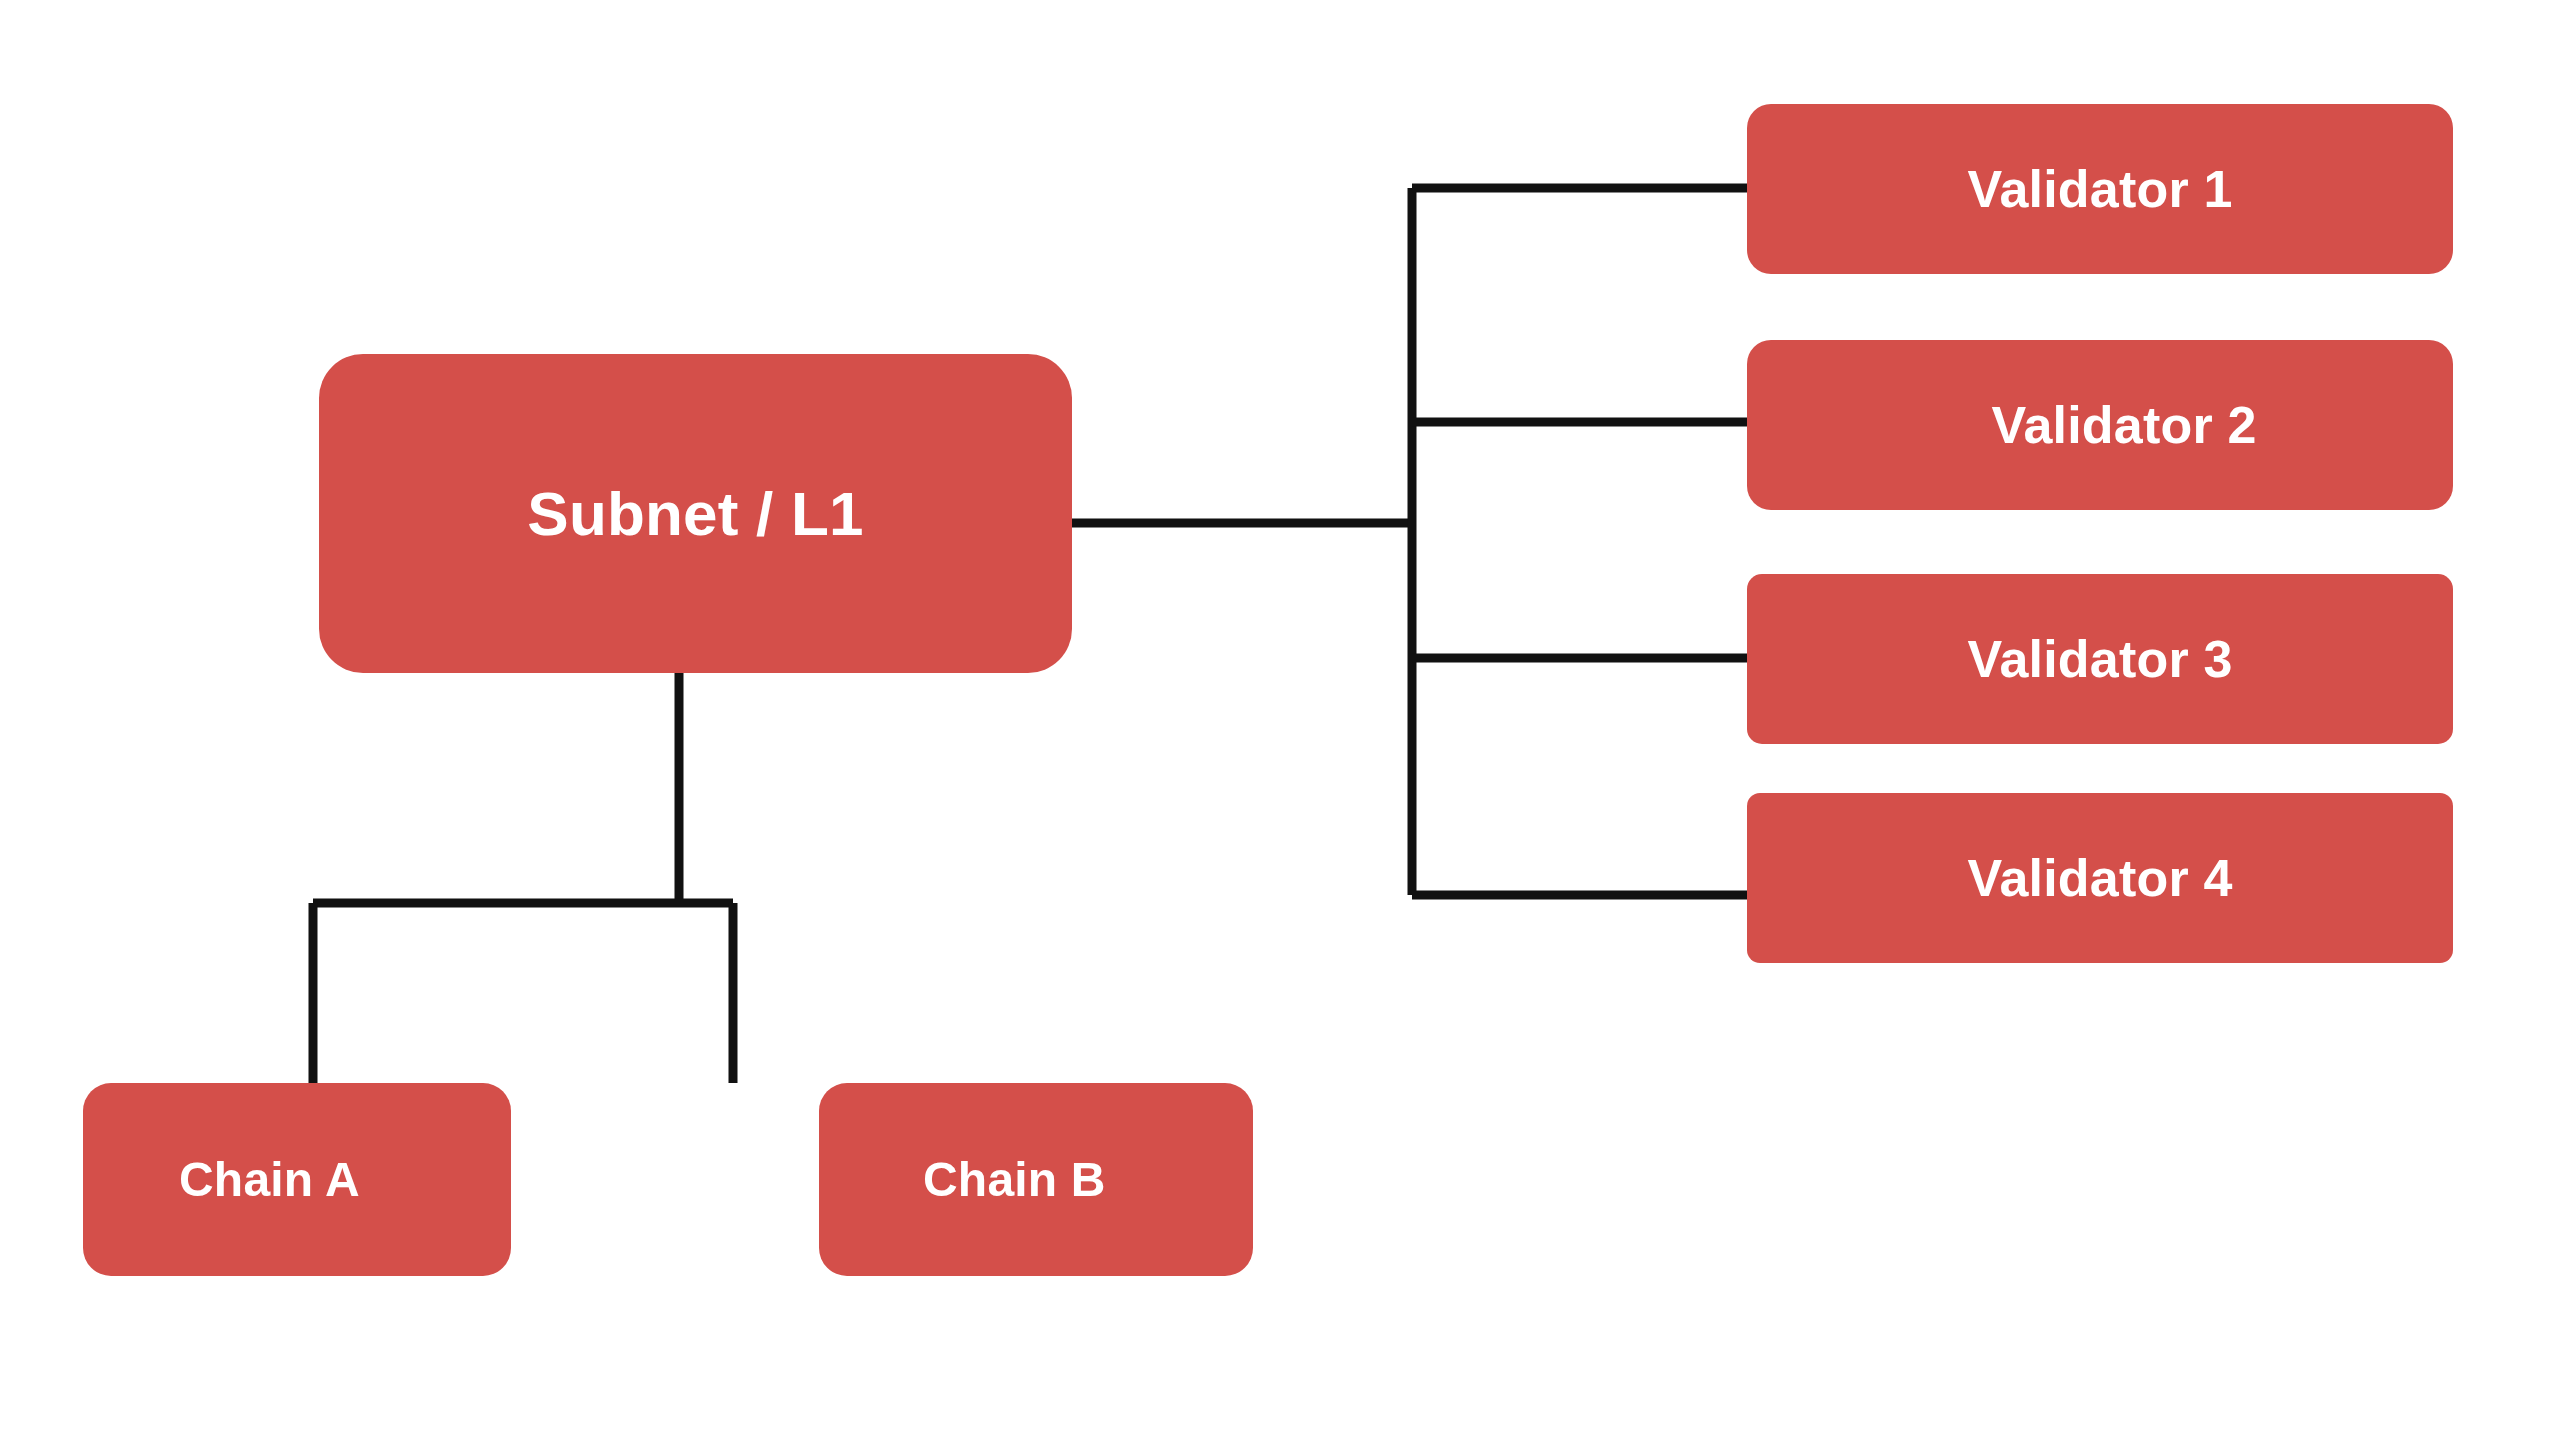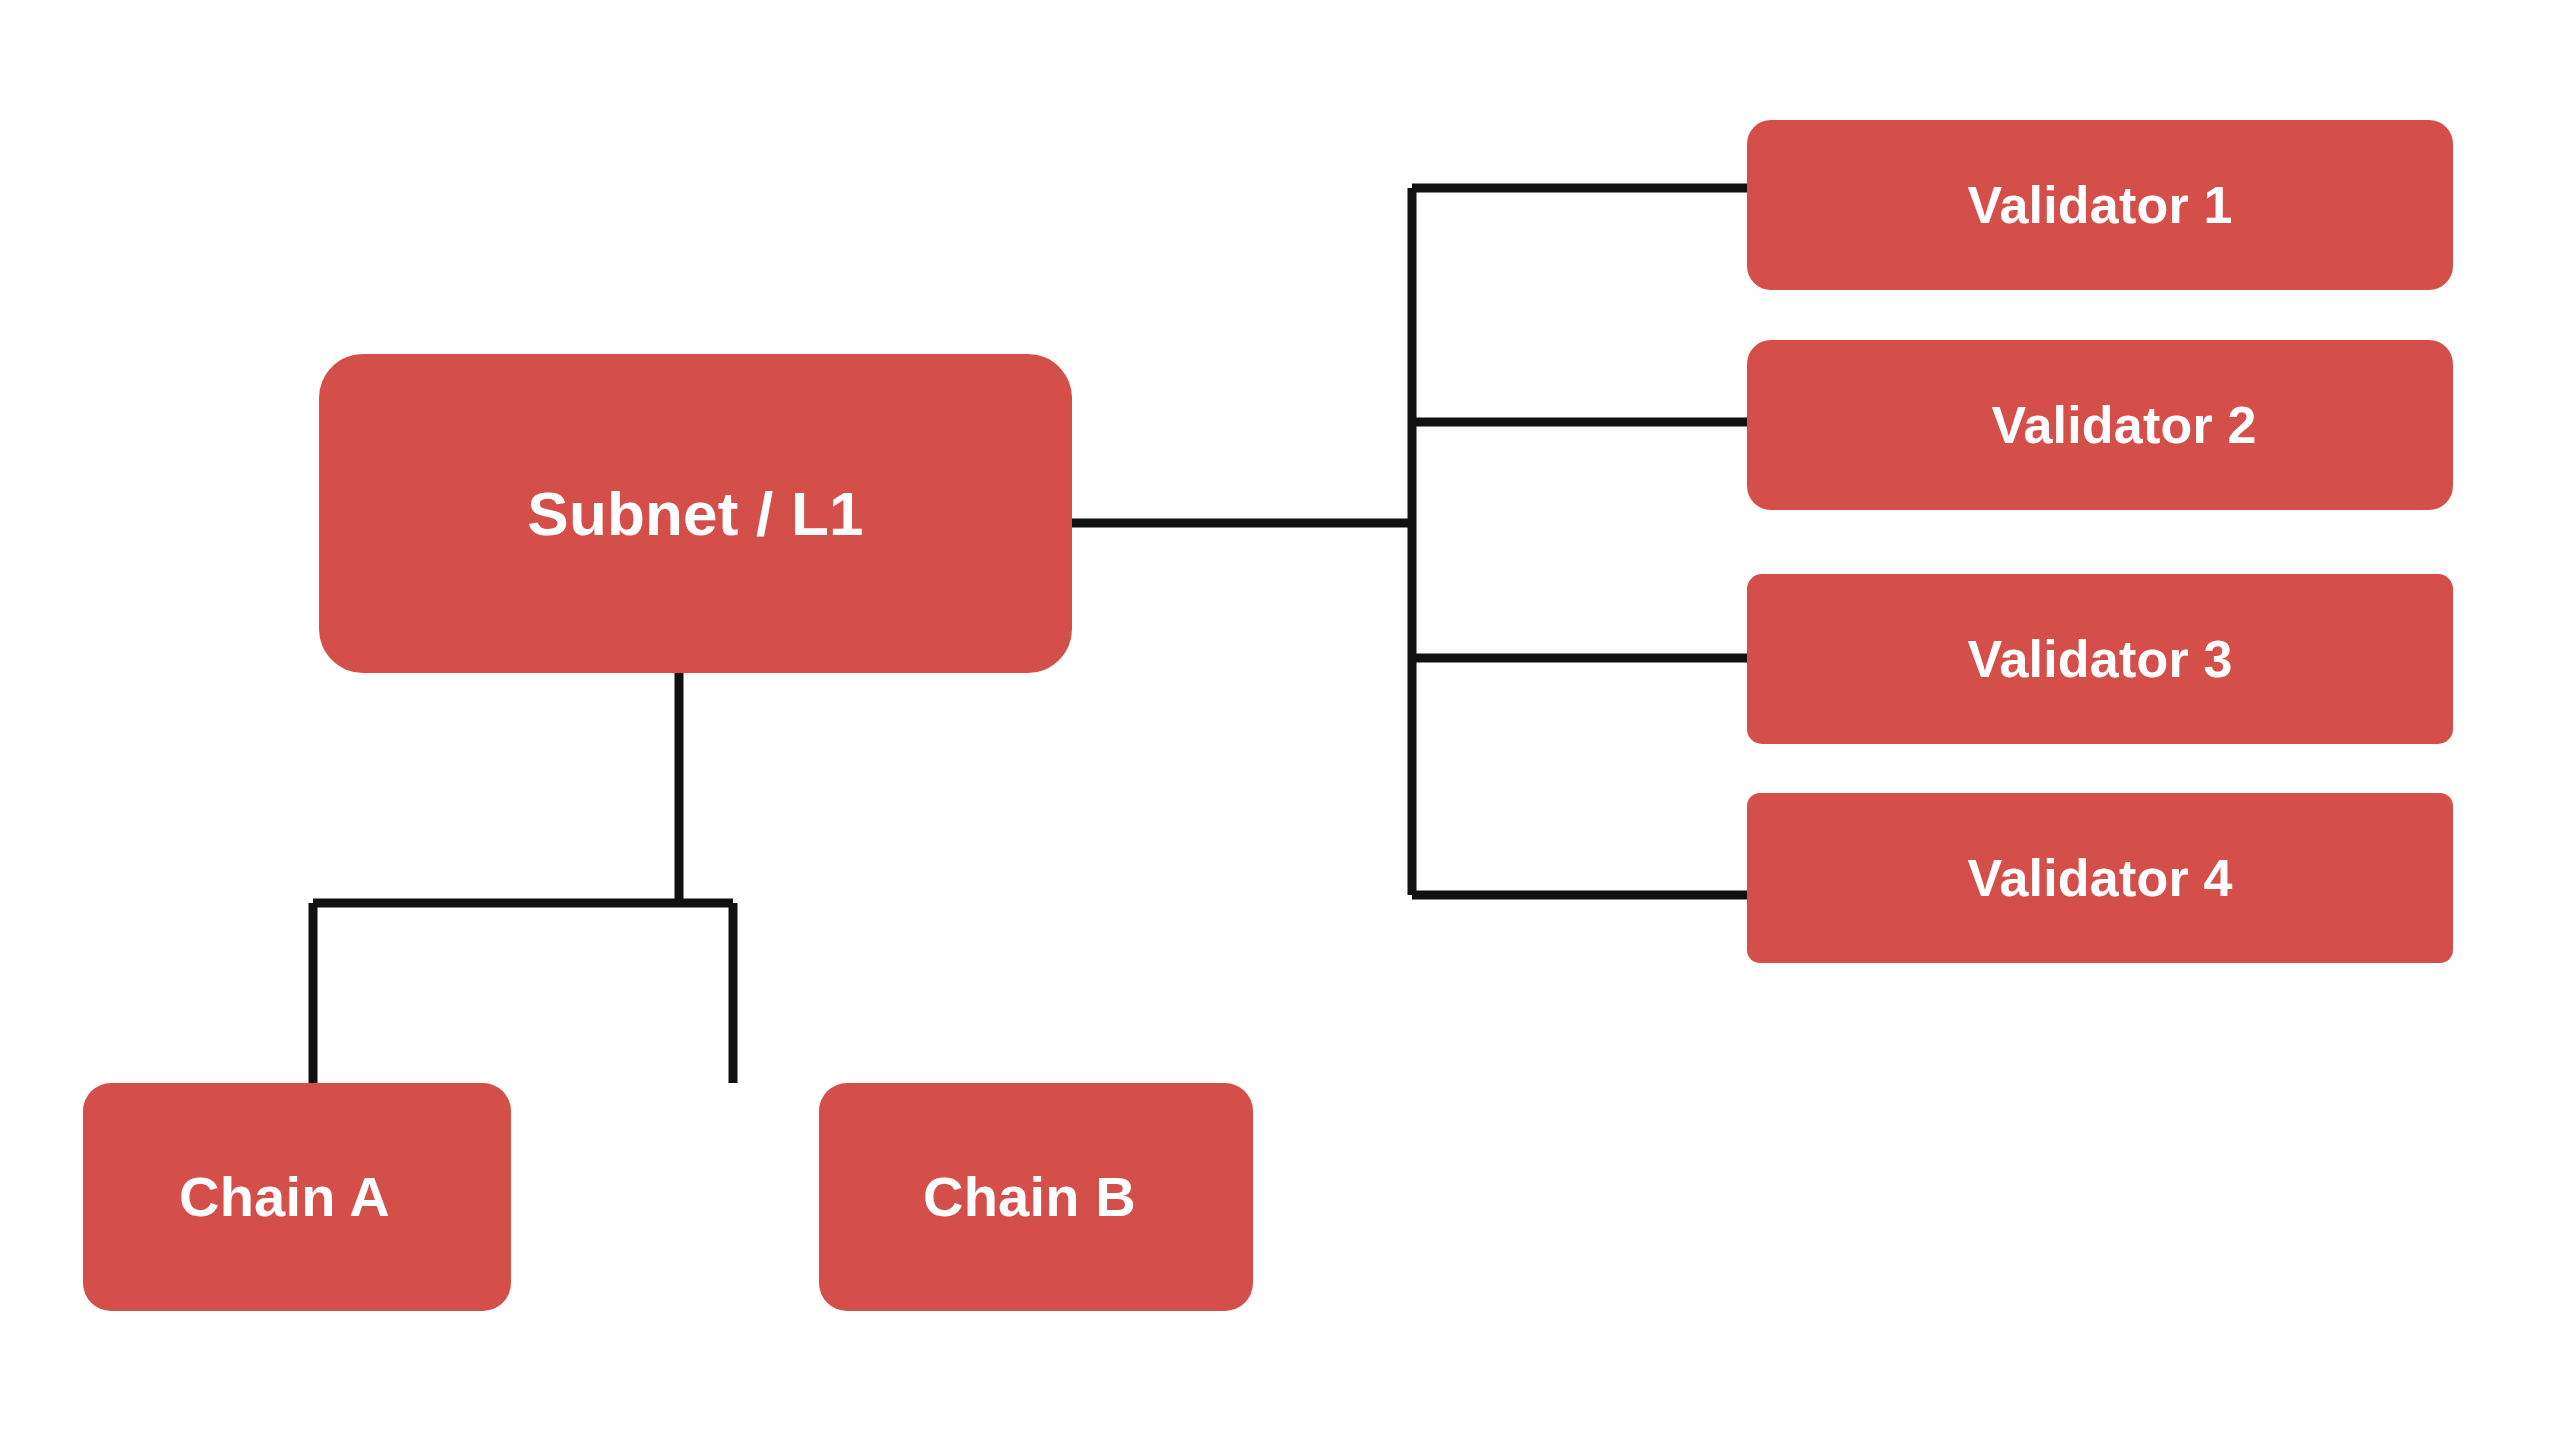--- a/index.html
+++ b/index.html
@@ -61,31 +61,31 @@
   }
 
   
   .node-validator {
     left: 1747px;
     width: 706px;
     height: 170px;
     border-radius: 24px;
     font-size: 52px;
   }
-  #node-validator-1 { top: 120px; align-items: center; }
+  #node-validator-1 { top: 104px; align-items: center; }
   #node-validator-2 { top: 340px; padding-left: 48px; }
   #node-validator-3 { top: 574px; }
   #node-validator-4 { top: 793px; border-radius: 13px; }
 
   
   .node-chain {
     top: 1083px;
-    height: 228px;
+    height: 193px;
     border-radius: 28px;
-    font-size: 56px;
+    font-size: 48px;
   }
   #node-chain-a {
     left: 83px;
     width: 428px;
     justify-content: flex-start;
     padding-left: 96px;
   }
   #node-chain-b {
     left: 803px;
     width: 434px;

